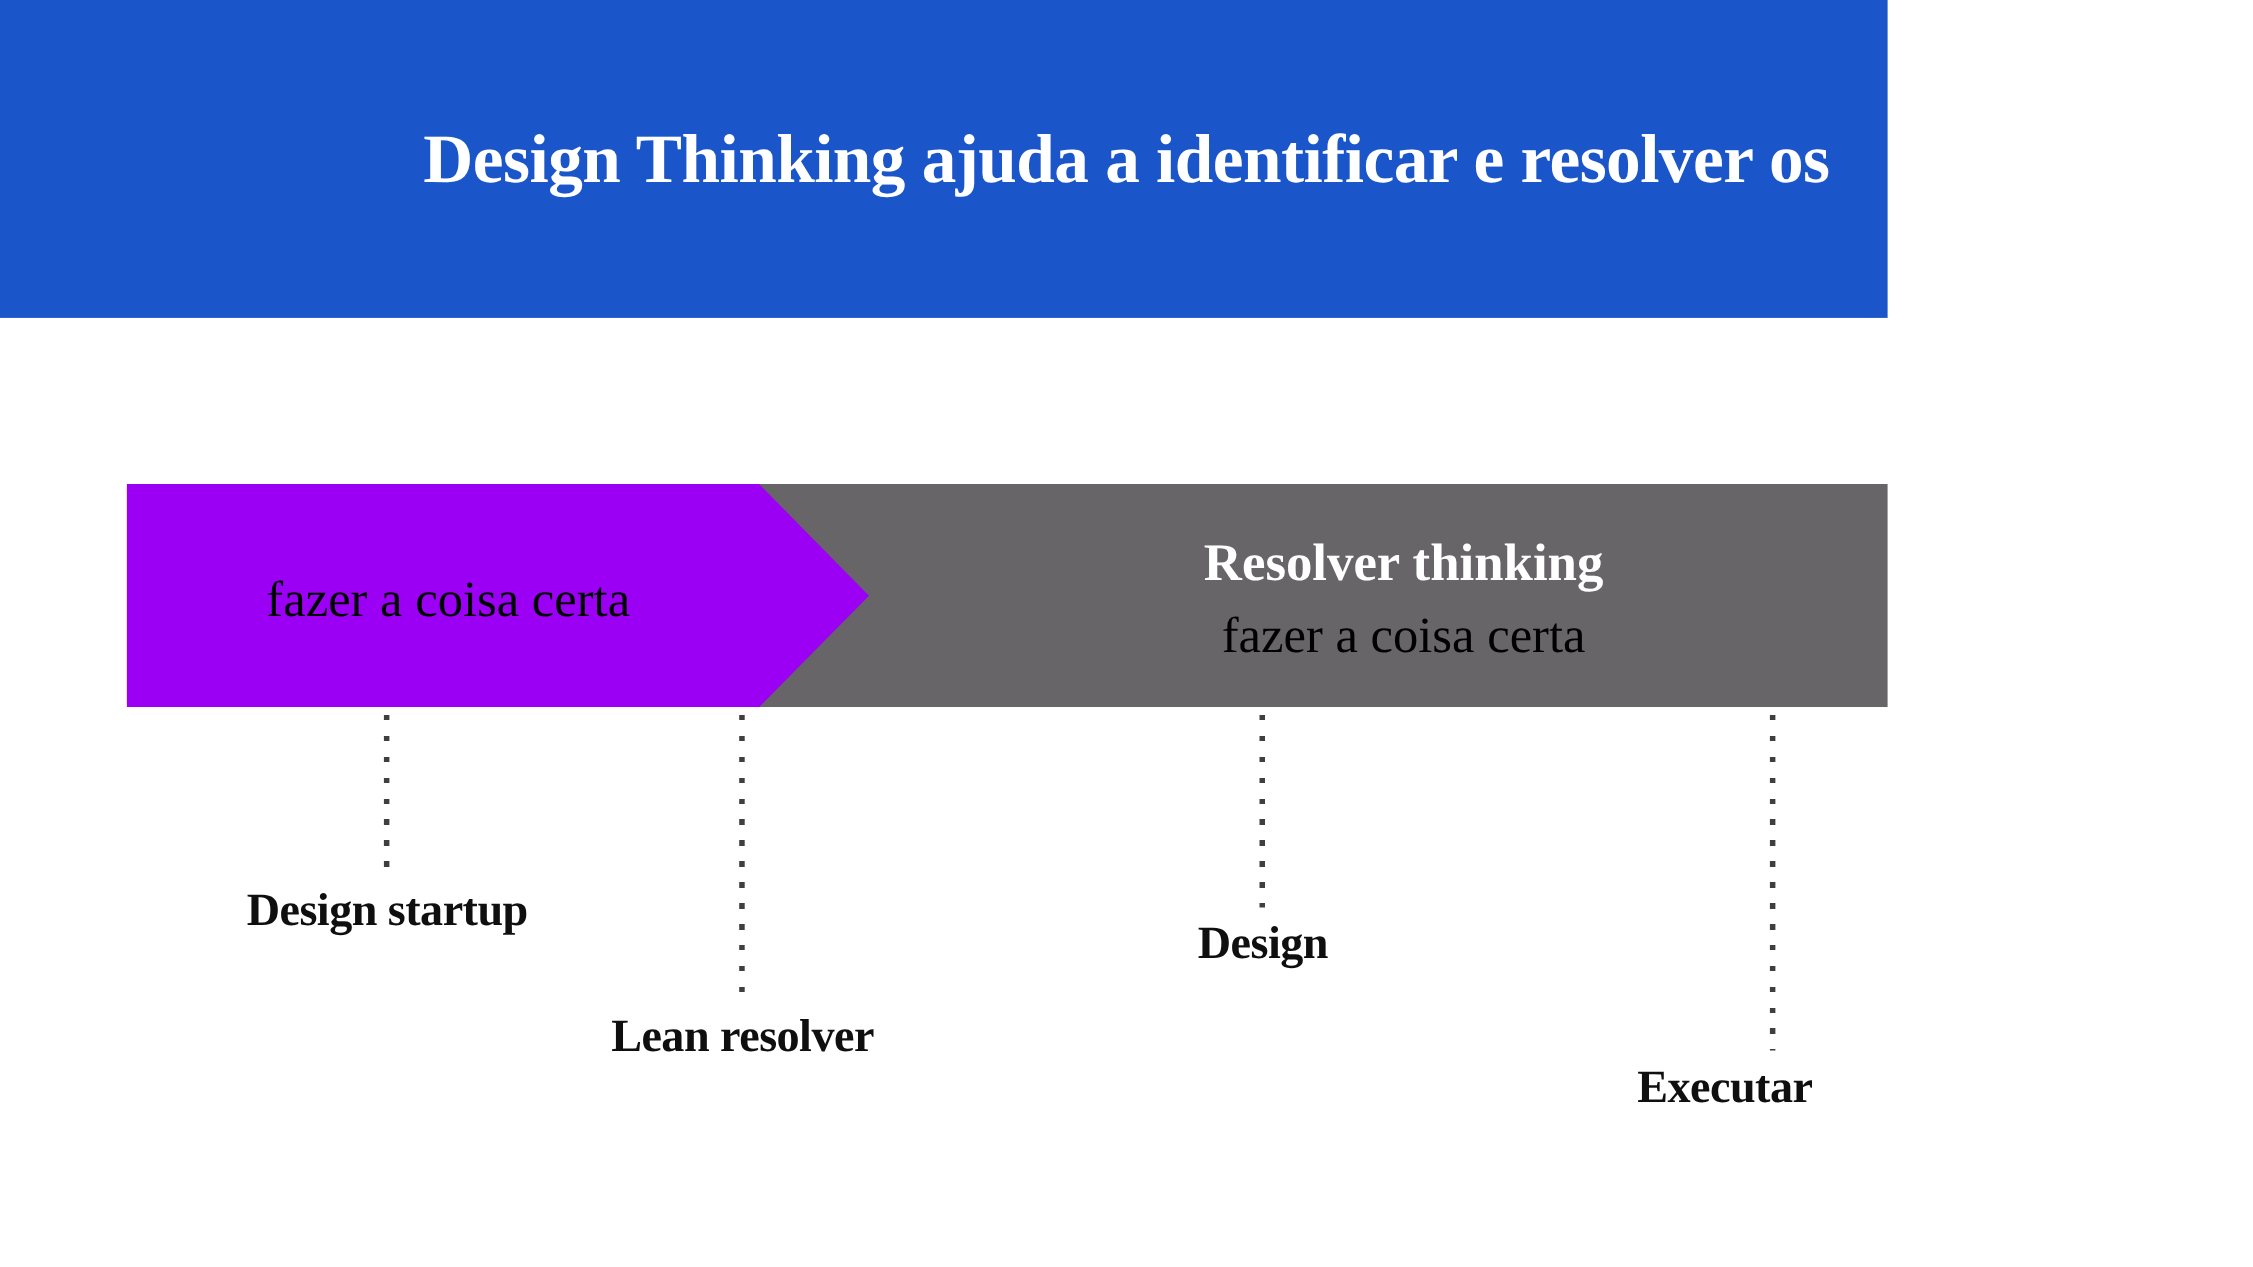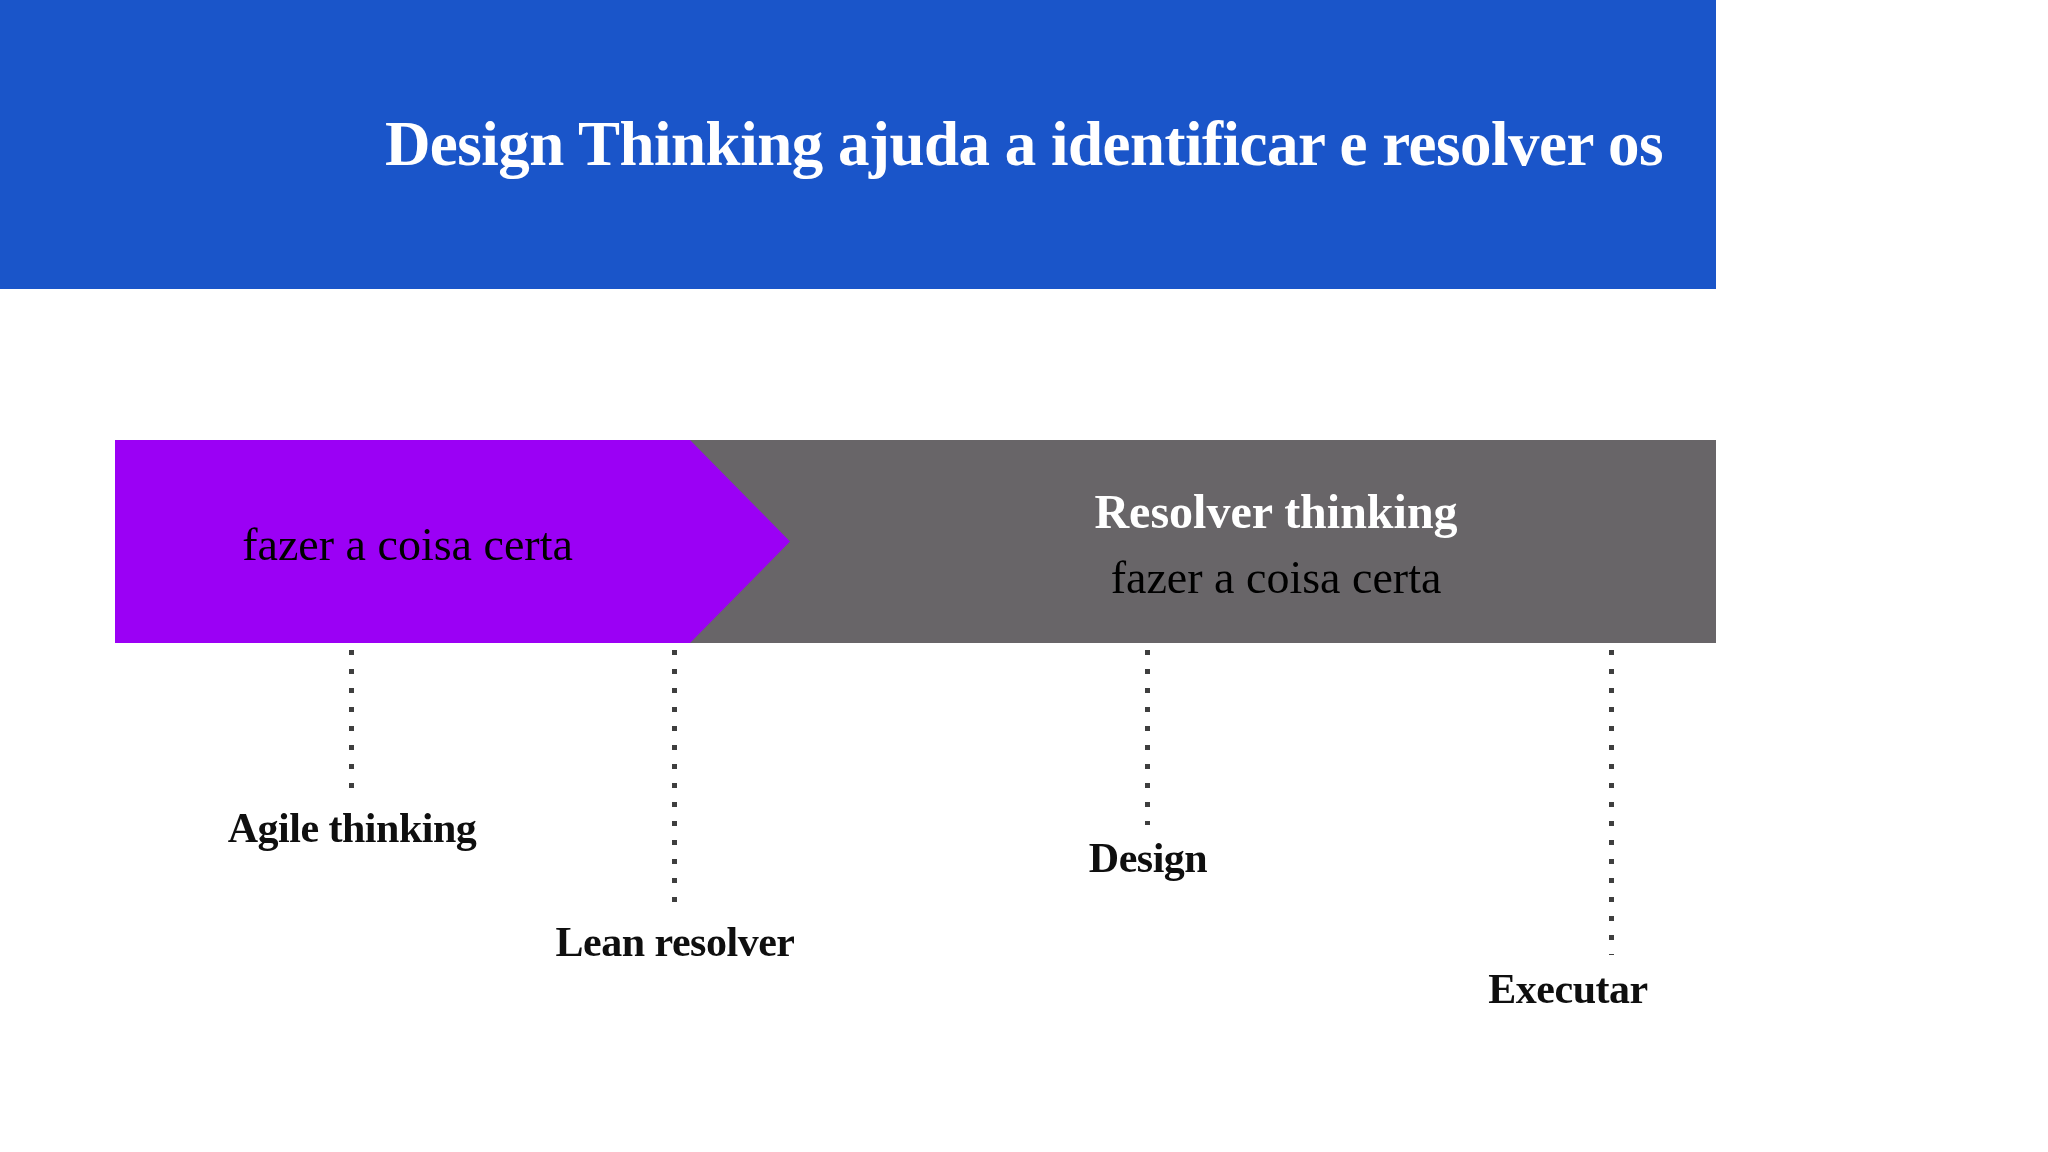--- a/index.html
+++ b/index.html
@@ -135,18 +135,18 @@
 
   <div class="arrow arrow-identify">
     <div class="arrow-subtitle">fazer a coisa certa</div>
   </div>
 
   <div class="dotted-line dl-1"></div>
   <div class="dotted-line dl-2"></div>
   <div class="dotted-line dl-3"></div>
   <div class="dotted-line dl-4"></div>
 
-  <div class="milestone-label ml-1">Agile thinking</div>
+  <div class="milestone-label ml-1">Design startup</div>
   <div class="milestone-label ml-2">Lean resolver</div>
   <div class="milestone-label ml-3">Design</div>
   <div class="milestone-label ml-4">Executar</div>
 
 </div>
 
 </body></html>

